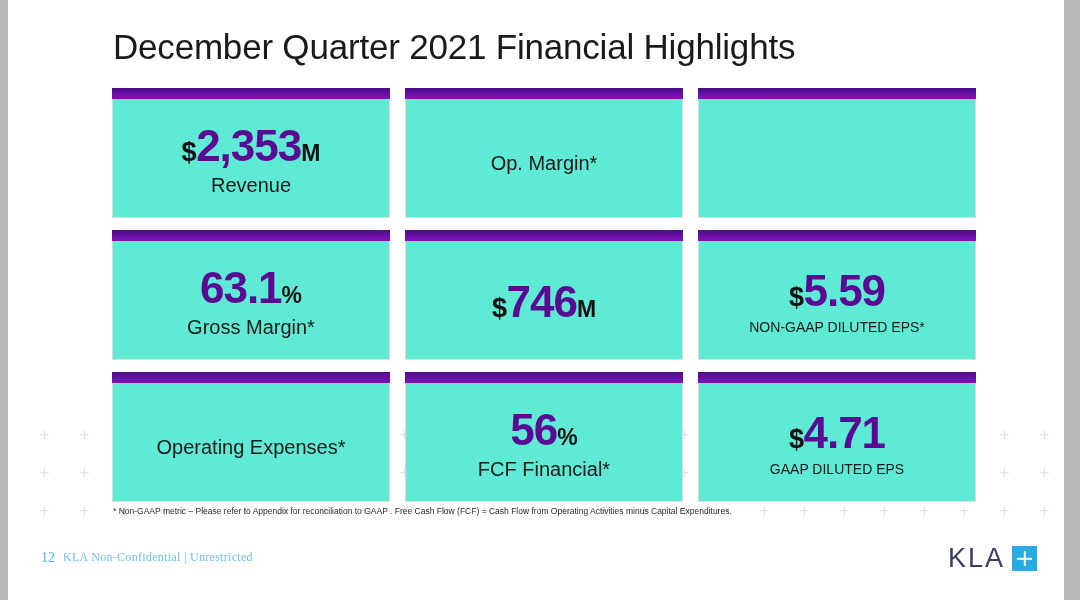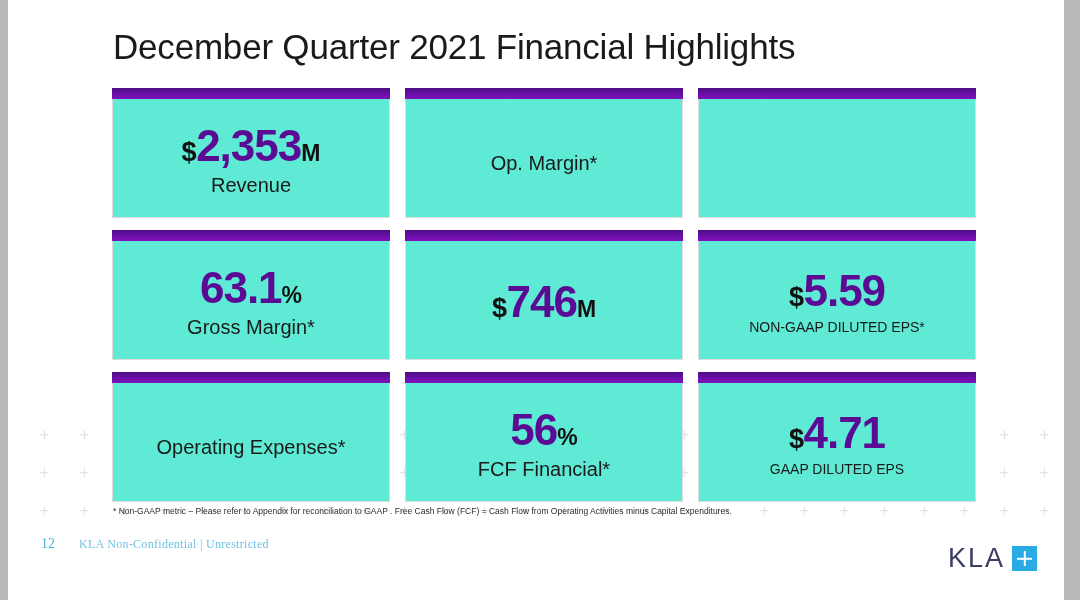--- a/index.html
+++ b/index.html
@@ -144,24 +144,24 @@
     font-size: 8.5px;
     color: #2b2b2b;
     font-family: "Liberation Sans", sans-serif;
     white-space: nowrap;
   }
 
   
   .footer-left {
     position: absolute;
     left: 33px;
-    top: 536px;
+    top: 550px;
     display: flex;
-    align-items: center;
-    gap: 24px;
+    align-items: flex-start;
+    gap: 8px;
     color: #49b6e0;
     font-family: "Liberation Serif", serif;
   }
   .footer-page {
     font-size: 14px;
     color: #49b6e0;
   }
   .footer-text {
     font-size: 12px;
     color: #6fc3e4;

